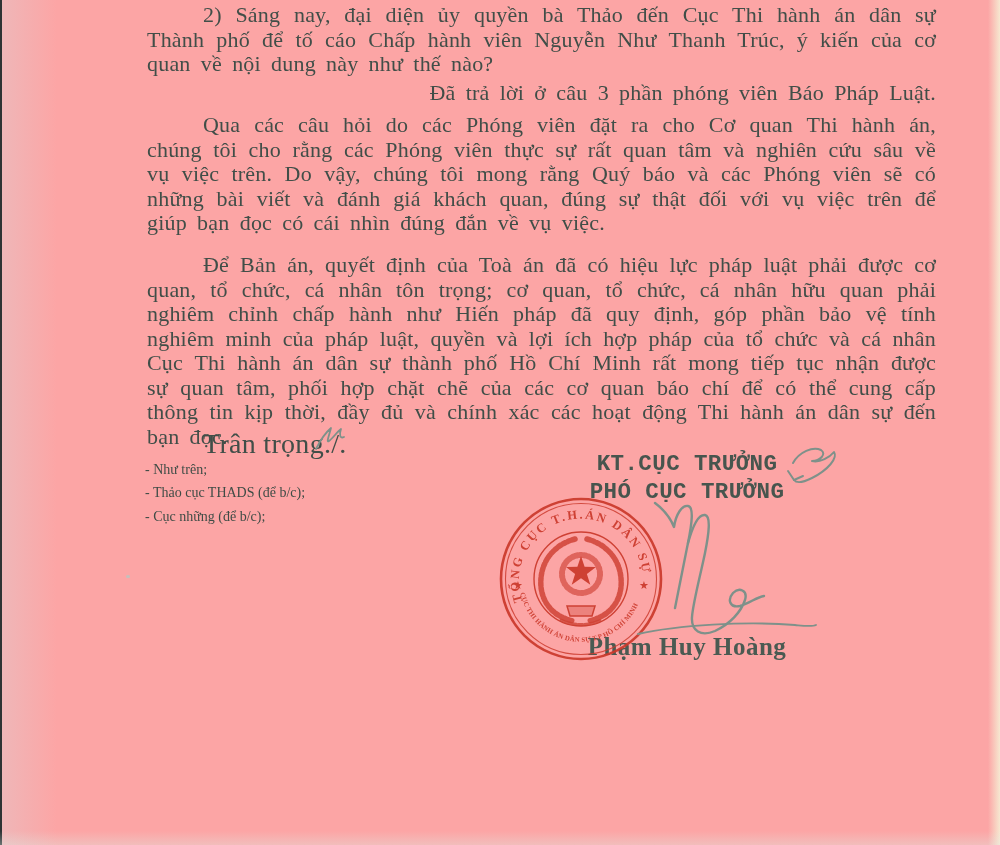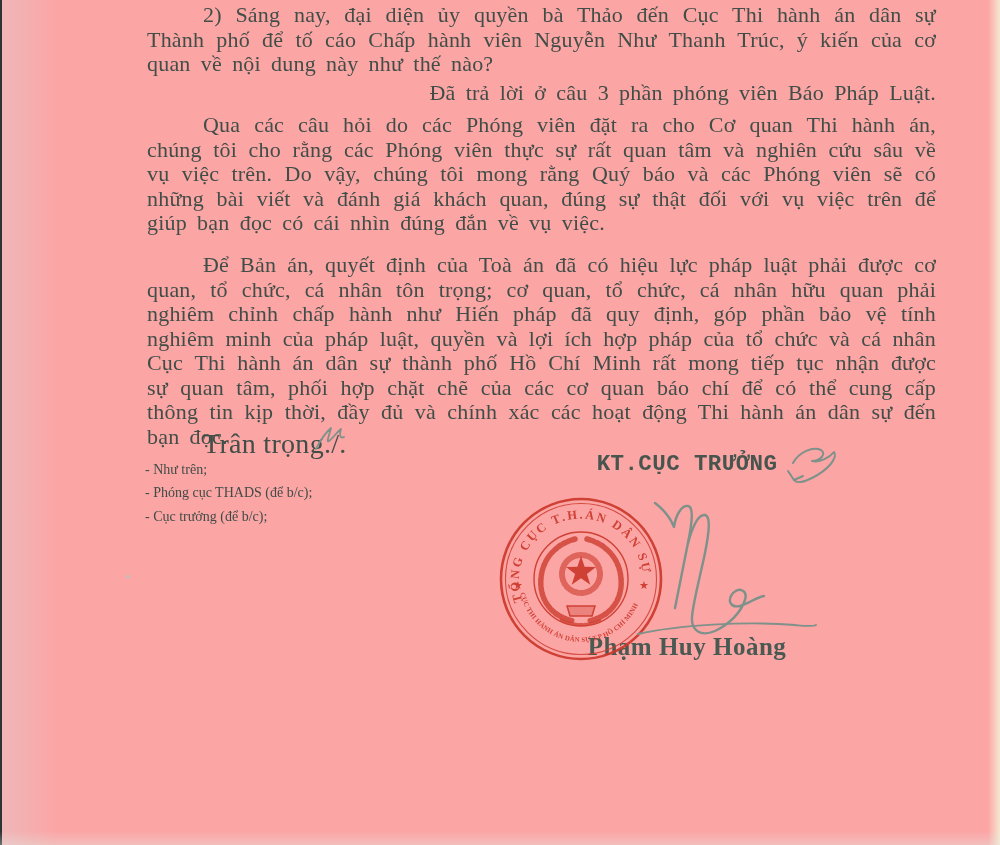--- a/index.html
+++ b/index.html
@@ -72,26 +72,27 @@
   <p class="para indent a-line">Đã trả lời ở câu 3 phần phóng viên Báo Pháp Luật.</p>
 
   <p class="para indent p-two">Qua các câu hỏi do các Phóng viên đặt ra cho Cơ quan Thi hành án, chúng tôi cho rằng các Phóng viên thực sự rất quan tâm và nghiên cứu sâu về vụ việc trên. Do vậy, chúng tôi mong rằng Quý báo và các Phóng viên sẽ có những bài viết và đánh giá khách quan, đúng sự thật đối với vụ việc trên để giúp bạn đọc có cái nhìn đúng đắn về vụ việc.</p>
 
   <p class="para indent p-three">Để Bản án, quyết định của Toà án đã có hiệu lực pháp luật phải được cơ quan, tổ chức, cá nhân tôn trọng; cơ quan, tổ chức, cá nhân hữu quan phải nghiêm chỉnh chấp hành như Hiến pháp đã quy định, góp phần bảo vệ tính nghiêm minh của pháp luật, quyền và lợi ích hợp pháp của tổ chức và cá nhân Cục Thi hành án dân sự thành phố Hồ Chí Minh rất mong tiếp tục nhận được sự quan tâm, phối hợp chặt chẽ của các cơ quan báo chí để có thể cung cấp thông tin kịp thời, đầy đủ và chính xác các hoạt động Thi hành án dân sự đến bạn đọc.</p>
 
   <div class="closing">Trân trọng./.</div>
 
   <div class="recipients">
     <div class="recipient-item">- Như trên;</div>
-    <div class="recipient-item">- Phóng cục THADS (để b/c);</div>
-    <div class="recipient-item">- Cục trưởng (để b/c);</div>
+    <div class="recipient-item">- Thảo cục THADS (để b/c);</div>
+    <div class="recipient-item">- Cục những (để b/c);</div>
   </div>
 
   <div class="sig-titles">
     <div>KT.CỤC TRƯỞNG</div>
+    <div>PHÓ CỤC TRƯỞNG</div>
   </div>
 
   <div class="signer">Phạm Huy Hoàng</div>
 
   <svg class="seal-svg" viewBox="-87 -87 174 174">
     <g stroke="#cb392b" fill="none" stroke-linecap="round">
       <circle r="80" stroke-width="2.6"></circle>
       <circle r="75.5" stroke-width="1.1" opacity="0.9"></circle>
       <circle r="47" stroke-width="1.4"></circle>
 

